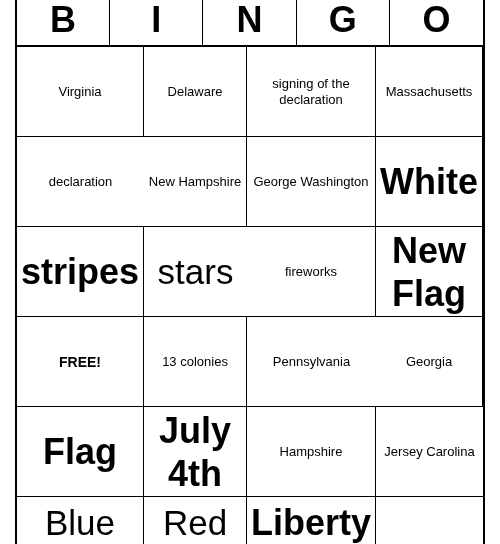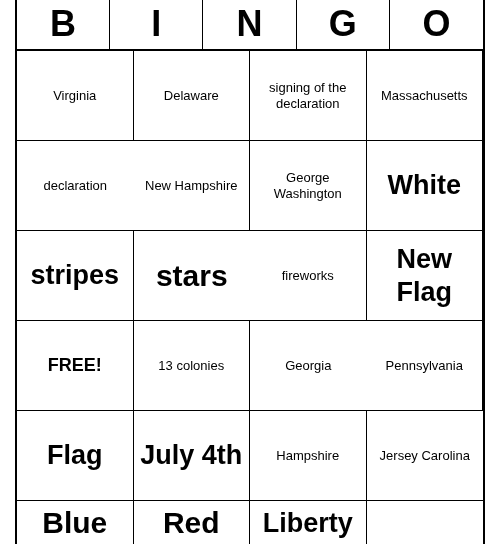--- a/index.html
+++ b/index.html
@@ -61,31 +61,31 @@
 
     .bingo-cell:nth-child(5n) {
       border-right: none;
     }
 
     .bingo-cell:nth-child(n+21) {
       border-bottom: none;
     }
 
     .bingo-cell.large {
-      font-size: 27px;
+      font-size: 36px;
       font-weight: bold;
     }
 
     .bingo-cell.xlarge {
-      font-size: 30px;
-      font-weight: bold;
+      font-size: 35px;
+      font-weight: normal;
     }
 
     .bingo-cell.free {
-      font-size: 18px;
+      font-size: 14px;
       font-weight: bold;
     }
   </style>
 </head>
 <body>
 
 <div class="bingo-card">
   <div class="bingo-header">
   <div class="bingo-header-cell">B</div>
       <div class="bingo-header-cell">I</div>
@@ -101,22 +101,22 @@
       <div class="bingo-cell">declaration</div>
       <div class="bingo-cell">New Hampshire</div>
       <div class="bingo-cell">George Washington</div>
       <div class="bingo-cell large">White</div>
       <div class="bingo-cell large">stripes</div>
       <div class="bingo-cell xlarge">stars</div>
       <div class="bingo-cell">fireworks</div>
       <div class="bingo-cell large">New Flag</div>
       <div class="bingo-cell free">FREE!</div>
       <div class="bingo-cell">13 colonies</div>
+      <div class="bingo-cell">Pennsylvania</div>
       <div class="bingo-cell">Georgia</div>
-      <div class="bingo-cell">Pennsylvania</div>
       <div class="bingo-cell large">Flag</div>
       <div class="bingo-cell large">July 4th</div>
       <div class="bingo-cell">Hampshire</div>
       <div class="bingo-cell">Jersey Carolina</div>
       <div class="bingo-cell xlarge">Blue</div>
       <div class="bingo-cell xlarge">Red</div>
       <div class="bingo-cell large">Liberty</div>
     </div>
 </div>
 

